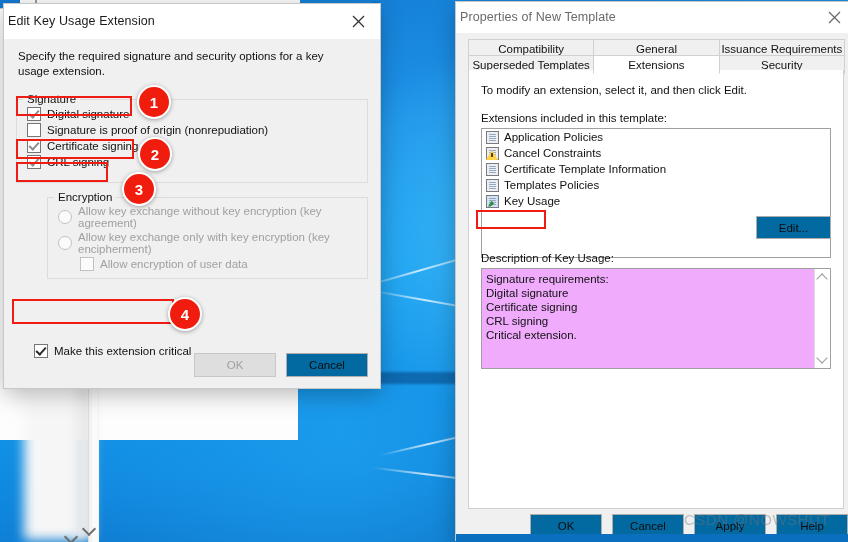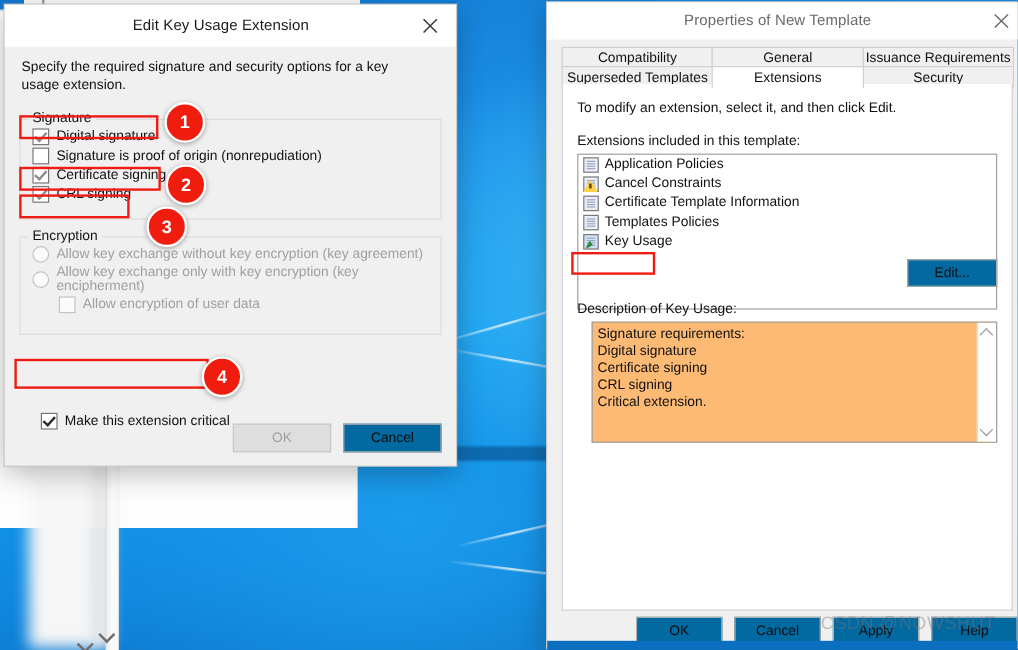--- a/index.html
+++ b/index.html
@@ -40,34 +40,34 @@
   #bg-chev1{left:84px;top:524px;}
   #bg-chev2{left:66px;top:532px;}
   #bg-topline{position:absolute;left:0;top:8px;width:300px;height:1px;background:#c8c8c8;}
   #bg-topline2{position:absolute;left:20px;top:0px;width:280px;height:8px;background:#fbfbfb;}
   #bg-tick{position:absolute;left:35px;top:0;width:2px;height:7px;background:#9a9a9a;}
   #bg-blue-sq{position:absolute;left:372px;top:1px;width:8px;height:7px;background:#0a7ad0;}
 
   
   .window{position:absolute;background:#f0f0f0;box-shadow:0 0 0 1px #c8c8c8, 0 6px 22px rgba(0,0,0,.28);}
   .titlebar{height:32px;background:#ffffff;display:flex;align-items:center;border-bottom:1px solid transparent;}
-  .titlebar .title{flex:1;font-size:12.5px;color:#1a1a1a;padding-left:28px;letter-spacing:.1px;text-align:center;}
+  .titlebar .title{flex:1;font-size:12.5px;color:#1a1a1a;padding-left:4px;letter-spacing:.1px;}
   .winclose{width:44px;height:31px;display:flex;align-items:center;justify-content:center;color:#333;font-size:15px;line-height:1;}
   .winclose svg{display:block;}
 
   
   #dlg-left{left:4px;top:4px;width:376px;height:384px;}
   #dlg-left .titlebar{height:34px;}
   #dlg-left .body{padding:0 12px;position:relative;height:calc(100% - 34px);}
   .intro{font-size:11.5px;color:#111;line-height:15px;padding:10px 2px 2px 2px;width:330px;}
 
   fieldset.group{border:1px solid #dcdcdc;margin:0;padding:0;}
   fieldset.group legend{font-size:11.5px;color:#111;padding:0 4px;margin-left:6px;}
   #grp-signature{margin-top:12px;height:88px;position:relative;}
-  #grp-encryption{margin-top:8px;height:86px;position:relative;}
+  #grp-encryption{margin-top:8px;height:86px;position:relative;margin-left:31px;}
   .cbrow{display:flex;align-items:center;font-size:11.5px;color:#111;margin:2px 0 2px 10px;}
   .cbrow.dim{color:#a0a0a0;}
   .cbox{width:12px;height:12px;border:1px solid #767676;background:#fff;margin-right:6px;position:relative;flex:none;}
   .cbox.dimbox{border-color:#c2c2c2;background:#fbfbfb;}
   .cbox.checked::after{
     content:"";position:absolute;left:3px;top:0px;width:4px;height:8px;
     border-right:2px solid #8d8d8d;border-bottom:2px solid #8d8d8d;transform:rotate(42deg);
   }
   .cbox.checkedblk::after{border-color:#2b2b2b;}
   .radio{width:12px;height:12px;border:1px solid #c2c2c2;border-radius:50%;background:#fbfbfb;margin-right:6px;flex:none;}
@@ -127,21 +127,21 @@
   .ico .sheet{position:absolute;inset:0;border:1px solid #7a7a7a;background:#fff;}
   .ico .sheet::before{content:"";position:absolute;left:2px;top:2px;right:2px;height:1px;background:#9aa7bb;box-shadow:0 2px 0 #9aa7bb,0 4px 0 #9aa7bb,0 6px 0 #9aa7bb;}
   .ico.cert .sheet{background:#e9eef7;}
   .ico.warn .tri{position:absolute;left:0;bottom:0;width:0;height:0;border-left:6px solid transparent;border-right:6px solid transparent;border-bottom:10px solid #ffd24a;}
   .ico.warn .tri::after{content:"";position:absolute;left:-1px;top:3px;width:1.5px;height:4px;background:#5a4300;}
   .ico.key .sheet{background:#cfe2f7;}
   .ico.key::after{content:"";position:absolute;left:2px;bottom:1px;width:6px;height:6px;background:#2f8f3f;clip-path:polygon(0 100%,60% 0,100% 60%,40% 100%);}
 
   .editbtn-row{position:absolute;right:12px;top:146px;}
   .desc-label{font-size:11.5px;color:#111;position:absolute;left:12px;top:182px;}
-  .descbox{position:absolute;left:24px;top:198px;right:12px;height:99px;border:1px solid #a0a0a0;background:#fdba74;display:flex;}
+  .descbox{position:absolute;left:12px;top:198px;right:12px;height:99px;border:1px solid #a0a0a0;background:#f0abfc;display:flex;}
   .descbox .dtext{flex:1;font-size:11.5px;color:#111;line-height:14px;padding:3px 0 0 4px;}
   .descbox .dscroll{width:15px;border-left:1px solid #dcdcdc;background:#fff;position:relative;}
   .arw{position:absolute;left:3px;width:7px;height:7px;border-right:1.5px solid #9a9a9a;border-bottom:1.5px solid #9a9a9a;}
   .arw.up{top:6px;transform:rotate(-135deg);}
   .arw.dn{bottom:6px;transform:rotate(45deg);}
 
   .rbtnrow{position:absolute;left:12px;right:8px;bottom:10px;display:flex;justify-content:flex-end;gap:10px;}
   .rbtnrow button{min-width:72px;height:23px;}
 
   .watermark{

